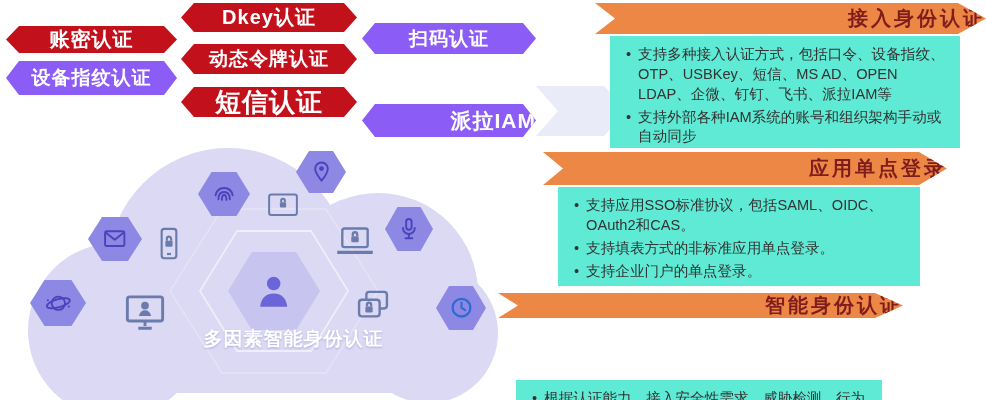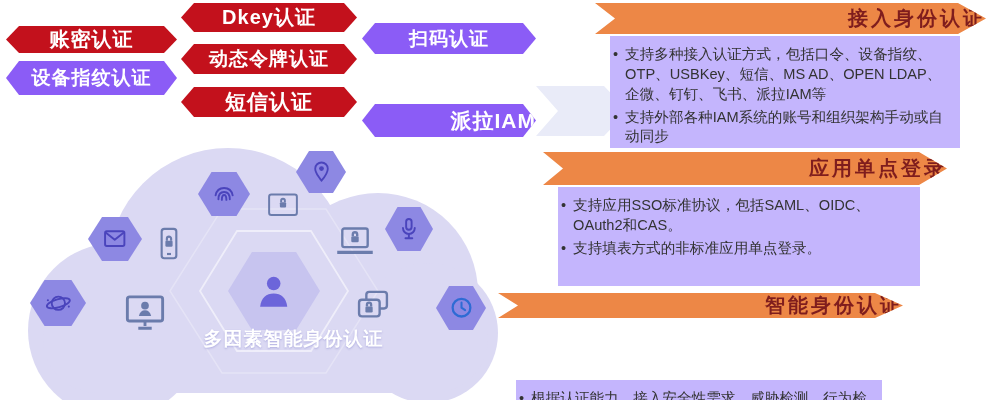--- a/index.html
+++ b/index.html
@@ -19,21 +19,21 @@
   .connector{
     position:absolute;left:536px;top:86px;width:92px;height:50px;background:#e9ebf8;
     clip-path:polygon(0 0,calc(100% - 24px) 0,100% 50%,calc(100% - 24px) 100%,0 100%,22px 50%);
   }
   
   .banner{
     position:absolute;background:#ed8746;color:#7f1d1d;font-weight:bold;font-size:20px;
     letter-spacing:3px;display:flex;align-items:center;justify-content:flex-end;white-space:nowrap;
     clip-path:polygon(0 0,calc(100% - 28px) 0,100% 50%,calc(100% - 28px) 100%,0 100%,20px 50%);
   }
-  .panel{position:absolute;background:#c4b5fd;box-sizing:border-box;padding:6px 10px 5px 0;}
+  .panel{position:absolute;background:#5eead4;box-sizing:border-box;padding:6px 10px 5px 13px;}
   .bullet{display:flex;font-size:14.6px;line-height:1.36;color:#333;margin:3px 0;}
   .bullet::before{content:"•";margin:0 7px 0 3px;color:#333;}
   .bullet span{flex:1;}
   
   .cloud{position:absolute;left:28px;top:148px;width:470px;height:245px;font-family:Liberation Serif, serif;}
   .blob{position:absolute;background:#dbd9f3;border-radius:50%;}
   .b1{left:0;top:95px;width:175px;height:175px;}
   .b2{left:80px;top:0;width:240px;height:240px;}
   .b3{left:250px;top:45px;width:200px;height:200px;}
   .b4{left:330px;top:115px;width:140px;height:140px;}
@@ -67,21 +67,21 @@
     </div>
   <div class="badge faded" style="left:6px;top:61px;width:171px;height:34px;">
       <span>设备指纹认证</span>
     </div>
   <div class="badge solid" style="left:181px;top:3px;width:176px;height:29px;font-size:20px;">
       <span>Dkey认证</span>
     </div>
   <div class="badge solid" style="left:181px;top:44px;width:176px;height:30px;">
       <span>动态令牌认证</span>
     </div>
-  <div class="badge solid" style="left:181px;top:87px;width:176px;height:30px;font-size:21px;">
+  <div class="badge solid" style="left:181px;top:87px;width:176px;height:30px;font-size:26px;">
       <span>短信认证</span>
     </div>
   <div class="badge faded" style="left:362px;top:23px;width:174px;height:31px;">
       <span>扫码认证</span>
     </div>
   <div class="badge faded" style="left:362px;top:104px;width:174px;height:33px;font-size:21px;justify-content:flex-end;">
       <span>派拉IAM</span>
     </div>
 
   <div class="connector"></div>
@@ -204,20 +204,23 @@
   <div class="banner" style="left:543px;top:152px;width:404px;height:33px;">
       <span>应用单点登录</span>
     </div>
   <div class="panel" style="left:558px;top:187px;width:362px;height:99px;">
     <div class="bullet">
         <span>支持应用SSO标准协议，包括SAML、OIDC、OAuth2和CAS。</span>
       </div>
     <div class="bullet">
         <span>支持填表方式的非标准应用单点登录。</span>
       </div>
+    <div class="bullet">
+        <span>支持企业门户的单点登录。</span>
+      </div>
   </div>
 
   <div class="banner" style="left:498px;top:293px;width:405px;height:25px;">
       <span>智能身份认证</span>
     </div>
   <div class="panel" style="left:516px;top:332px;width:366px;height:78px;margin-top:48px;">
     <div class="bullet">
         <span>根据认证能力、接入安全性需求、威胁检测、行为检测结果，动态智能选取认证方式组合。</span>
       </div>
   </div>

